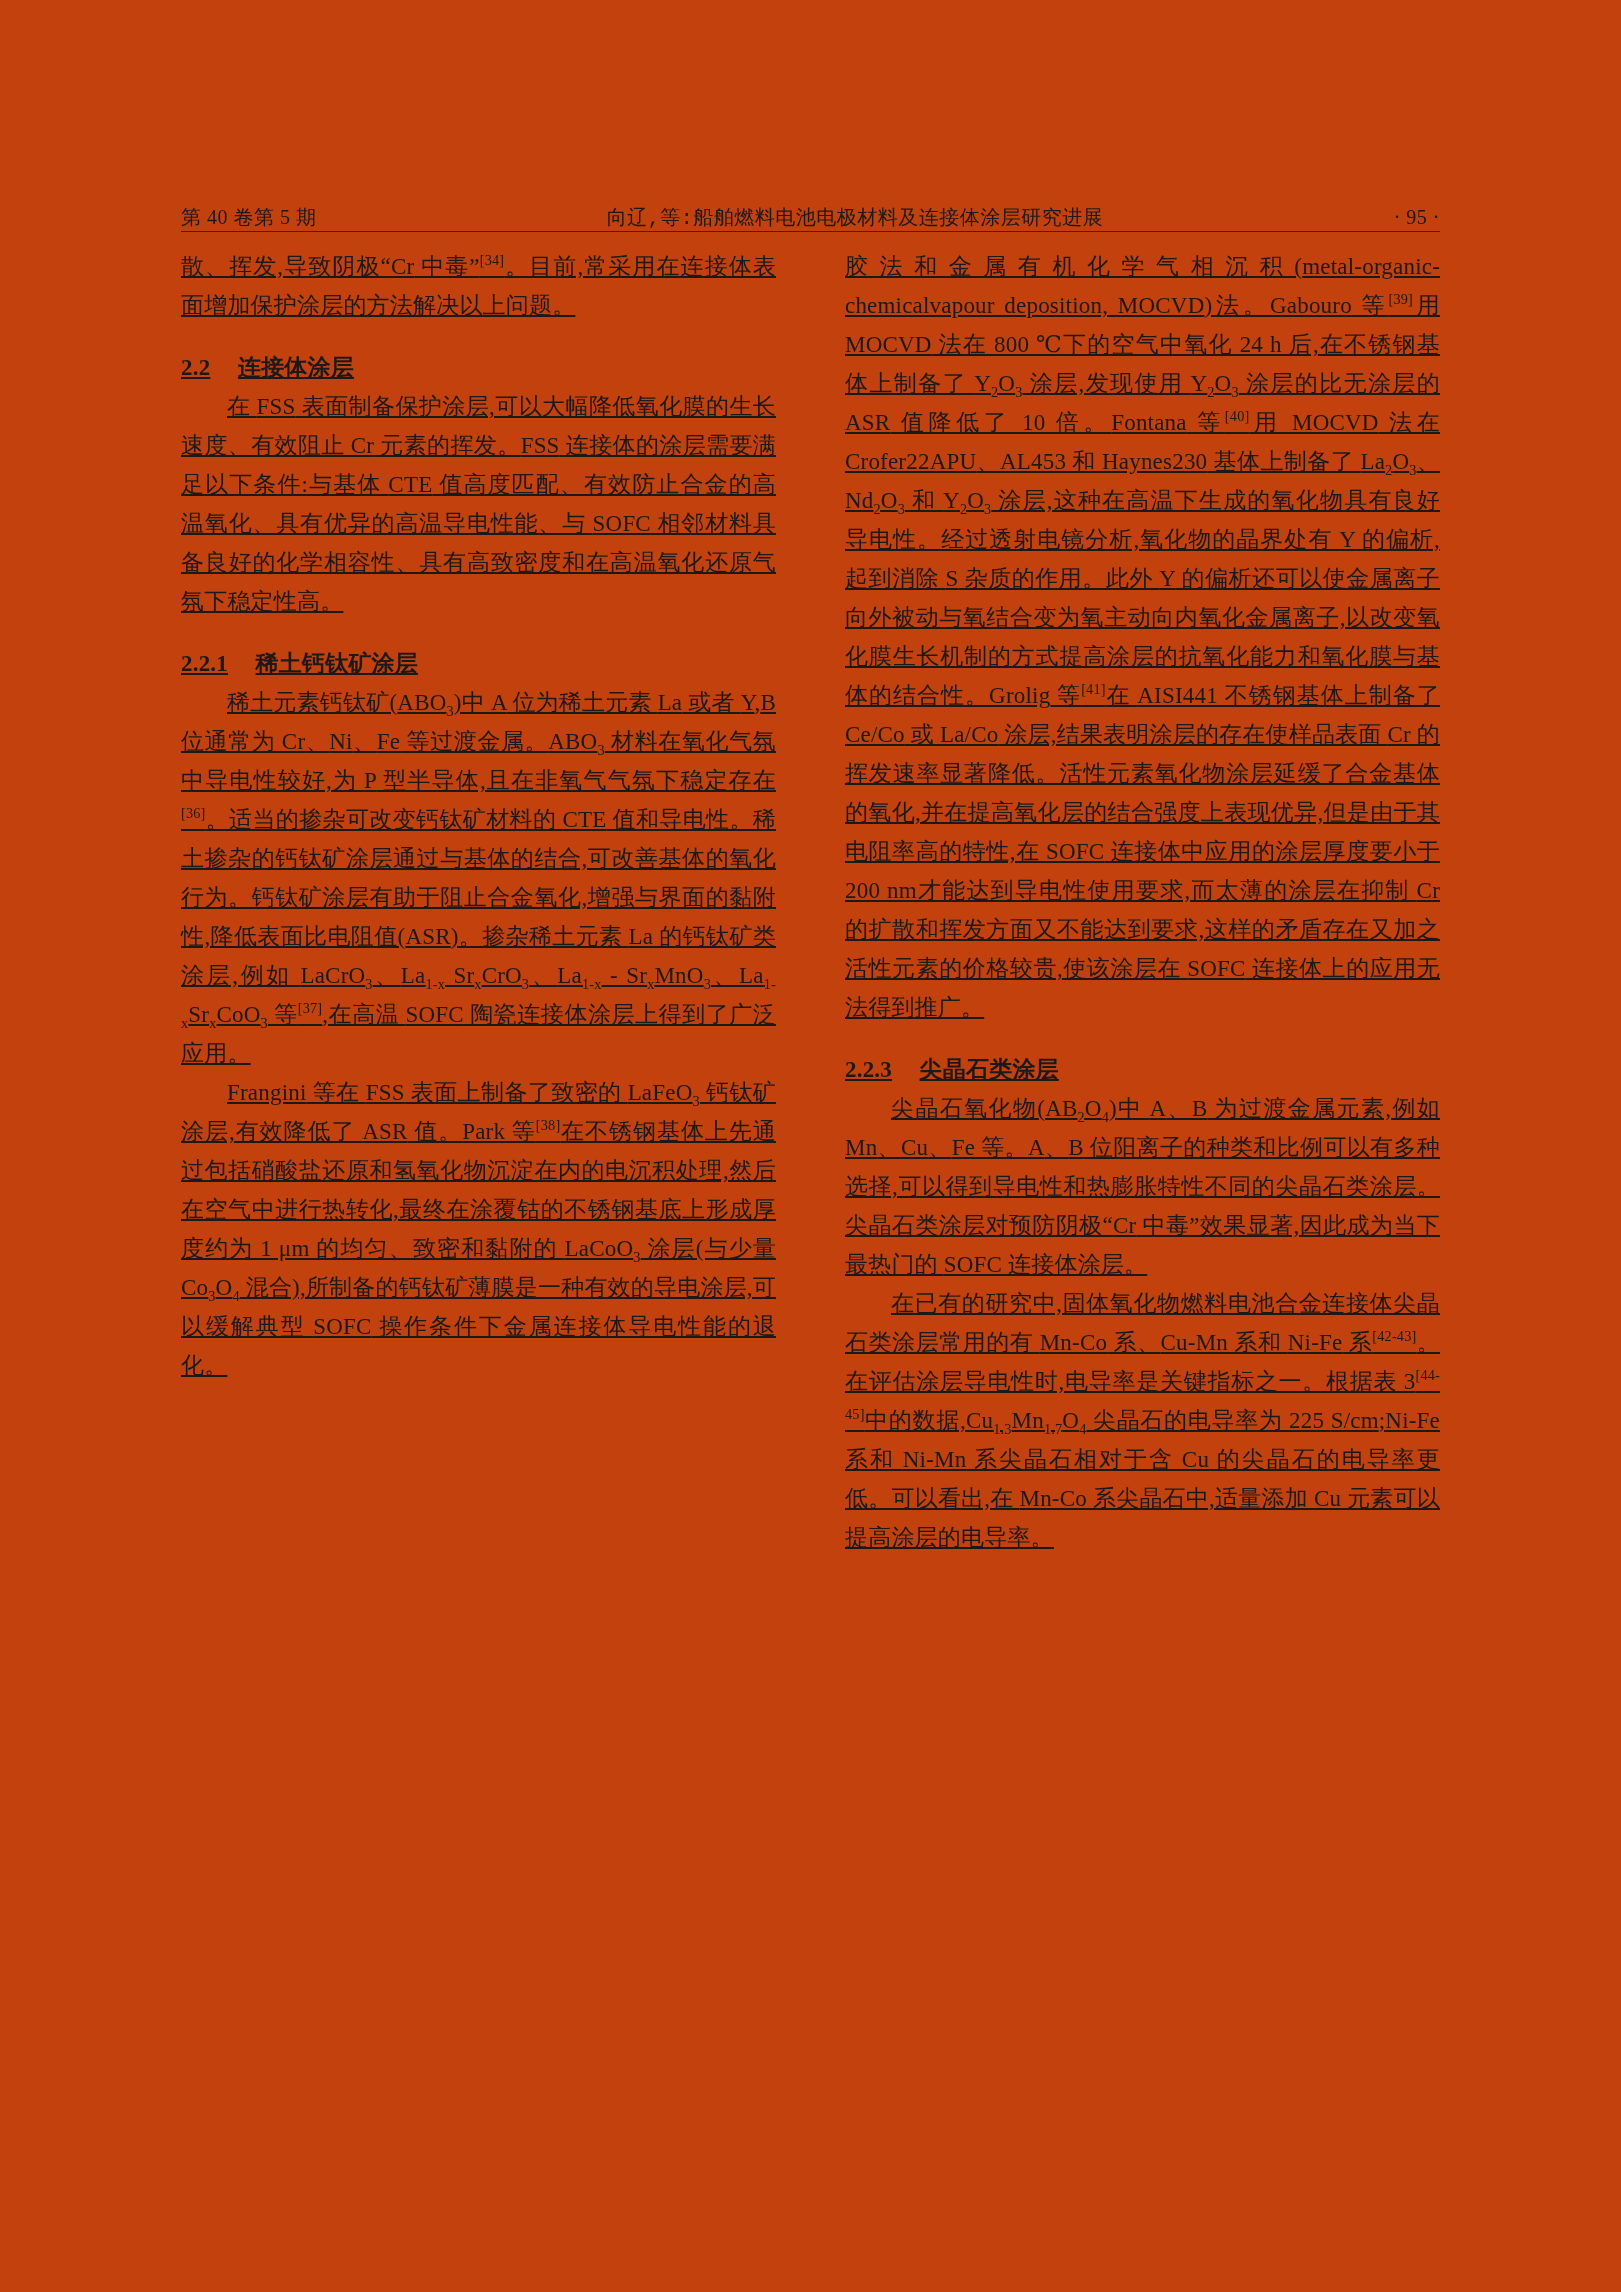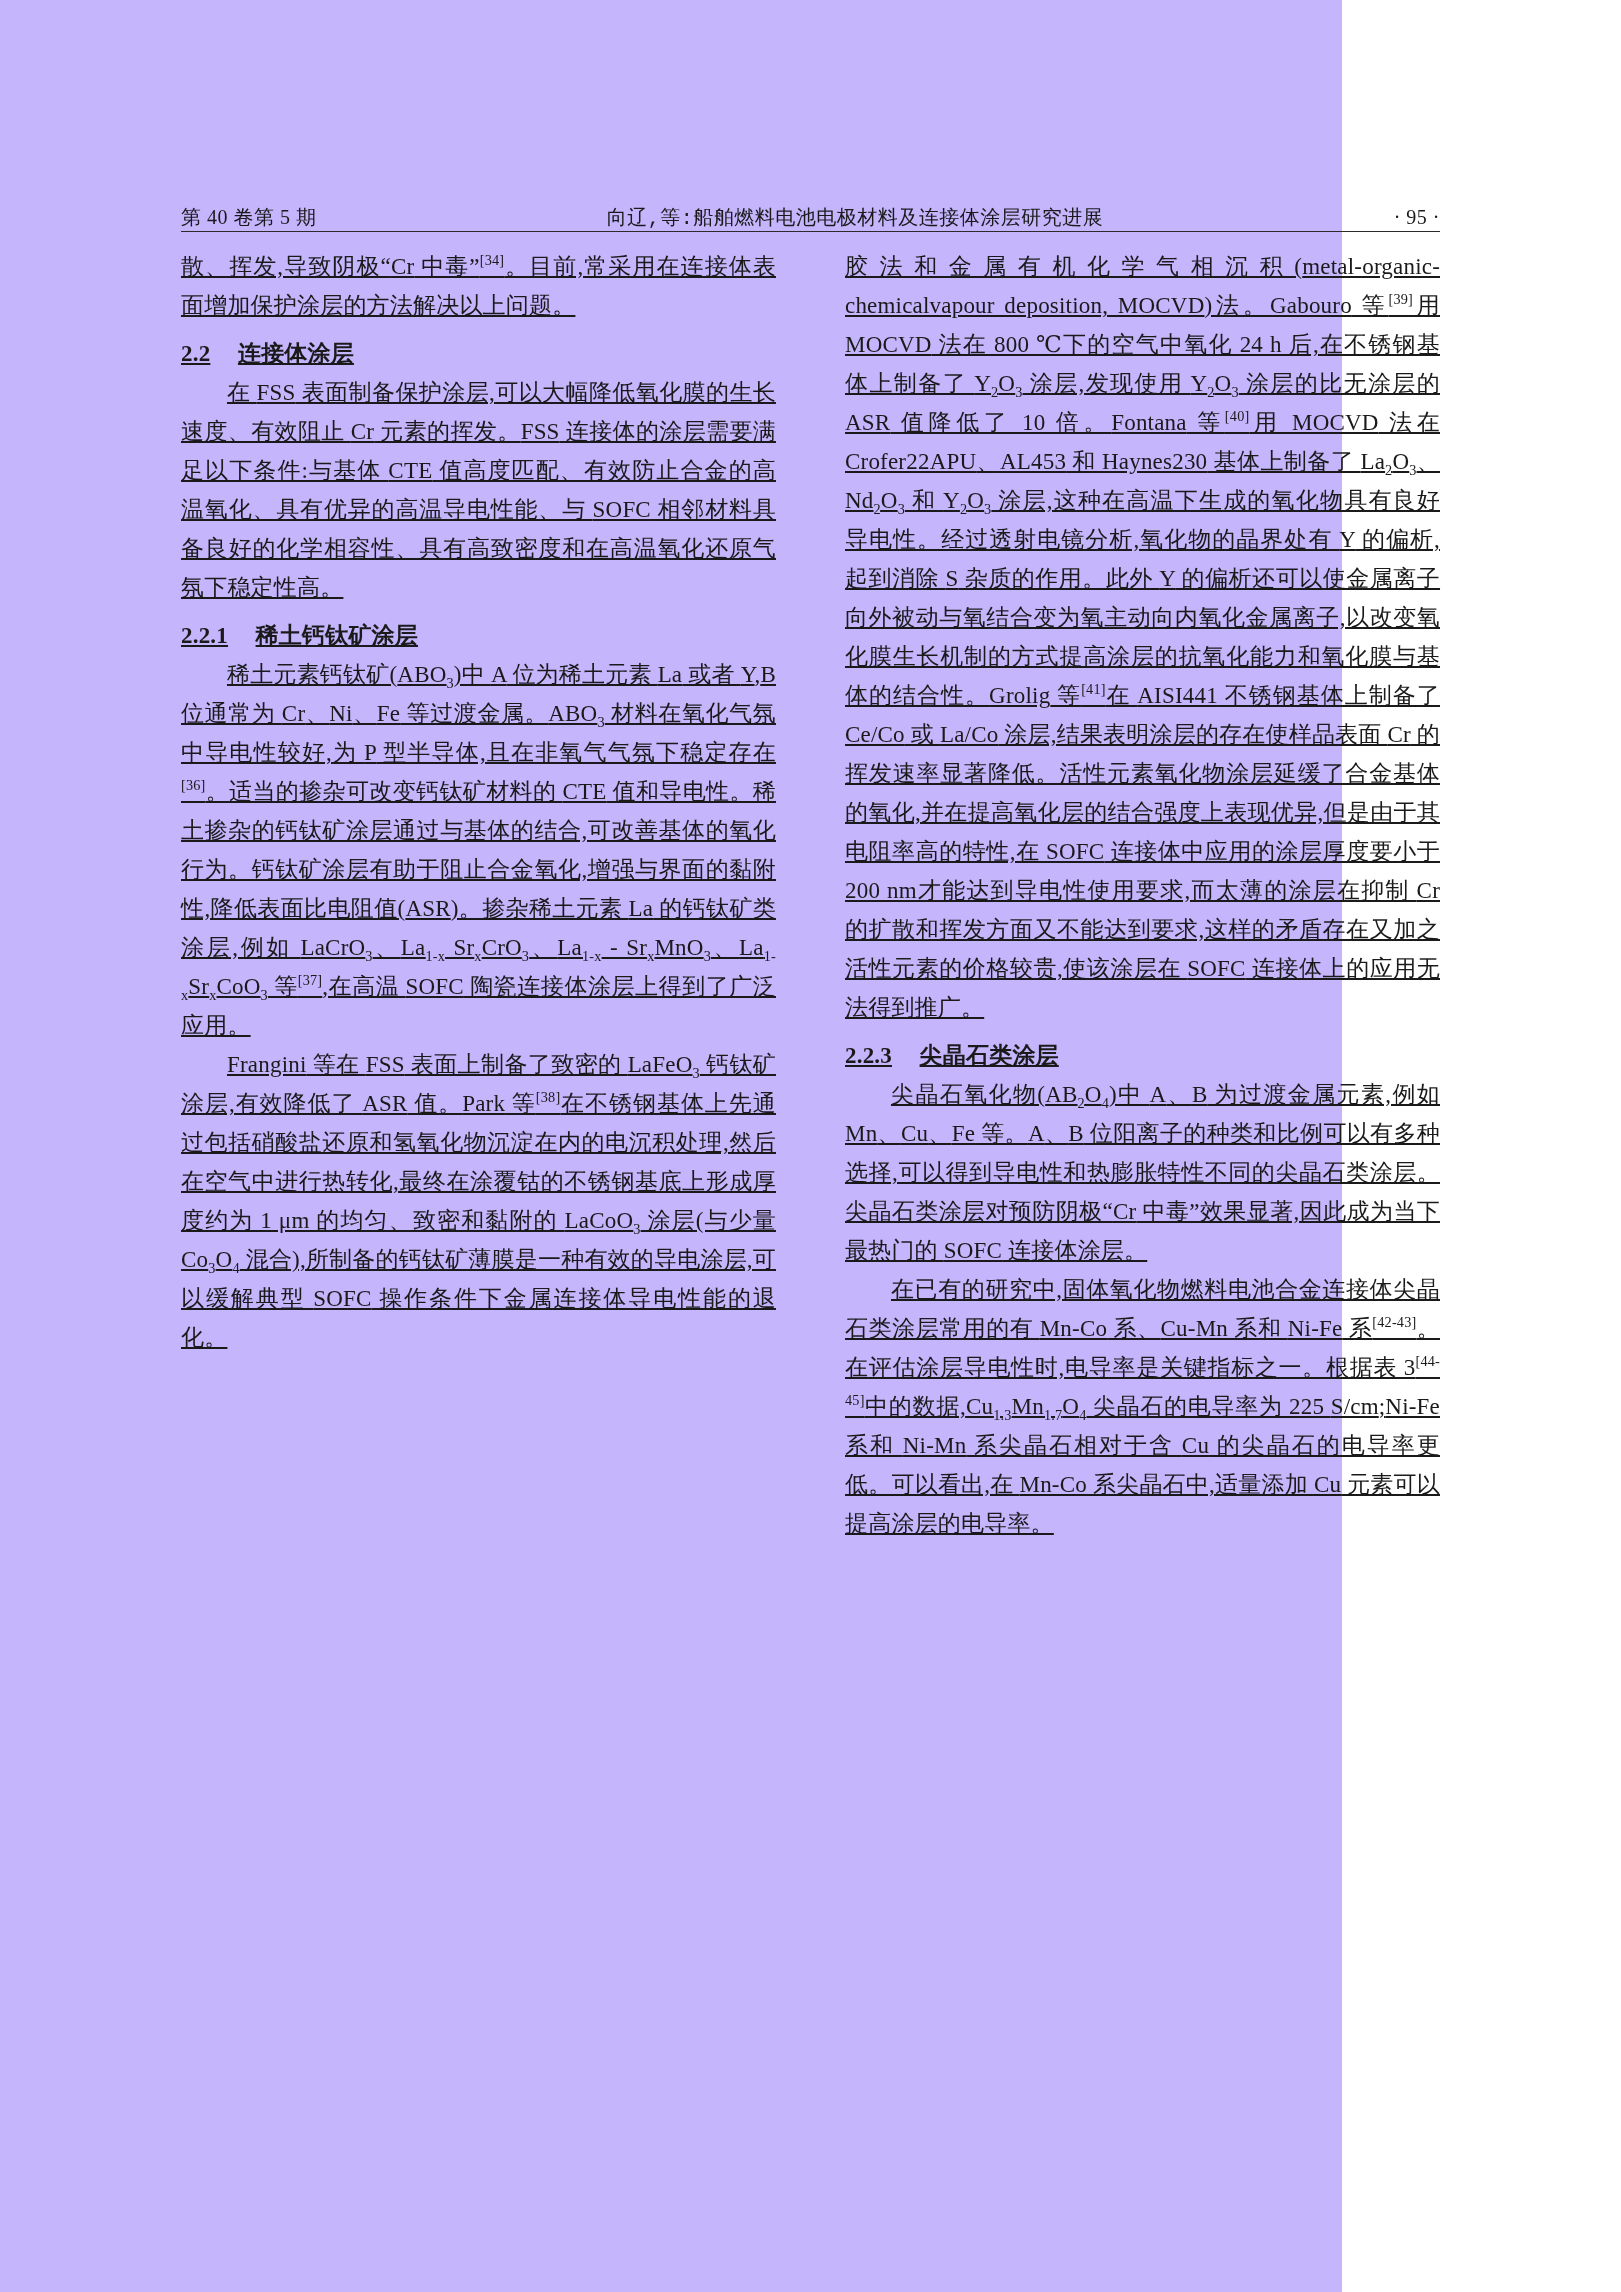--- a/index.html
+++ b/index.html
@@ -11,23 +11,23 @@
     width: 1621px;
     height: 2293px;
     font-family: "Liberation Serif", "DejaVu Serif", serif;
     color: #1a1a1a;
     position: relative;
     overflow: hidden;
   }
   .page {
     position: absolute;
     left: 0; top: 0;
-    width: 1342px;
+    width: 1621px;
     height: 2293px;
-    background: #c4b5fd;
+    background: #c2410c;
   }
   
   .header {
     position: absolute;
     left: 181px;
     top: 194px;
     width: 1259px;
     height: 33px;
     display: flex;
     align-items: baseline;
@@ -69,21 +69,21 @@
     text-justify: inter-ideograph;
     text-decoration: underline;
   }
   p {
     margin: 0;
     text-indent: 2em;
     letter-spacing: 0.2px;
   }
   p.noindent { text-indent: 0; }
   h3.sec {
-    margin: 9px 0 0 0;
+    margin: 23px 0 0 0;
     font-size: 23px;
     line-height: 39px;
     font-weight: bold;
     text-indent: 0;
     letter-spacing: 0.2px;
   }
   h3.sec .num { margin-right: 1.2em; }
   sup {
     font-size: 0.62em;
     vertical-align: super;

